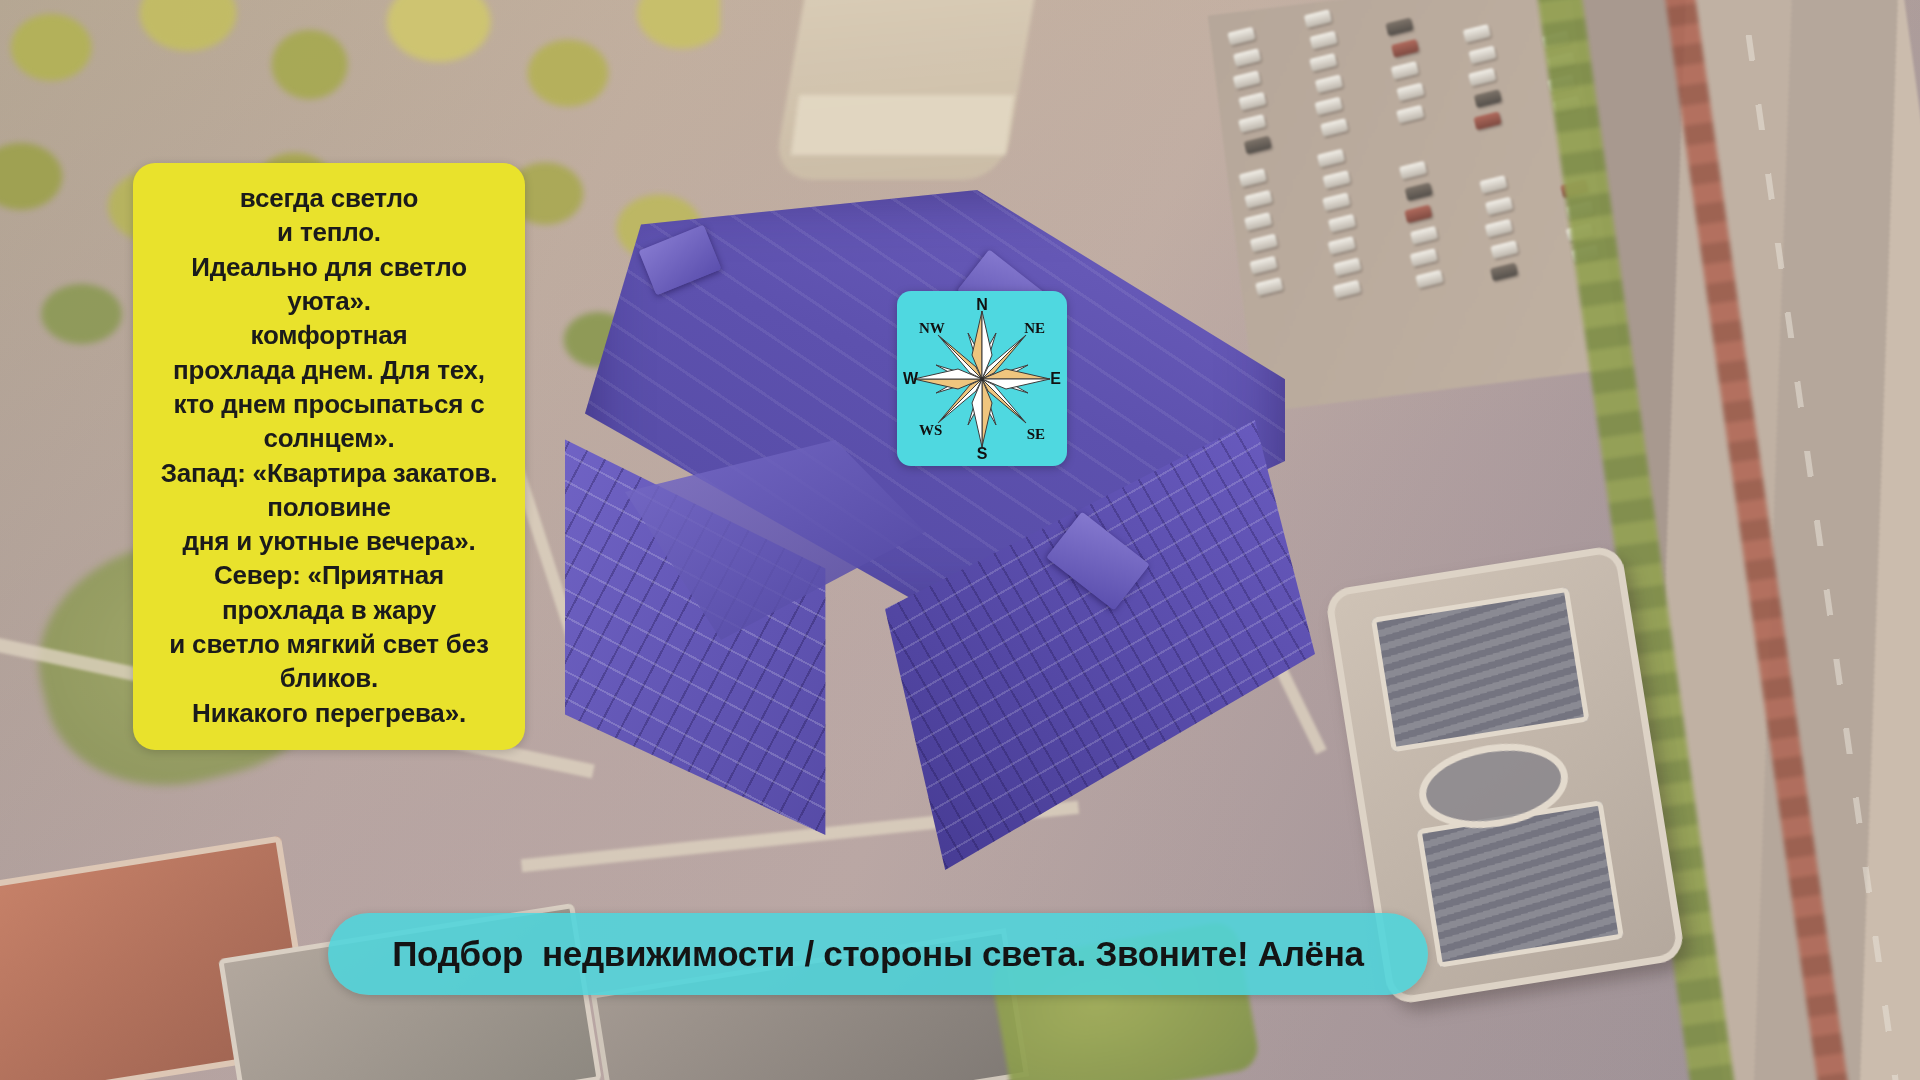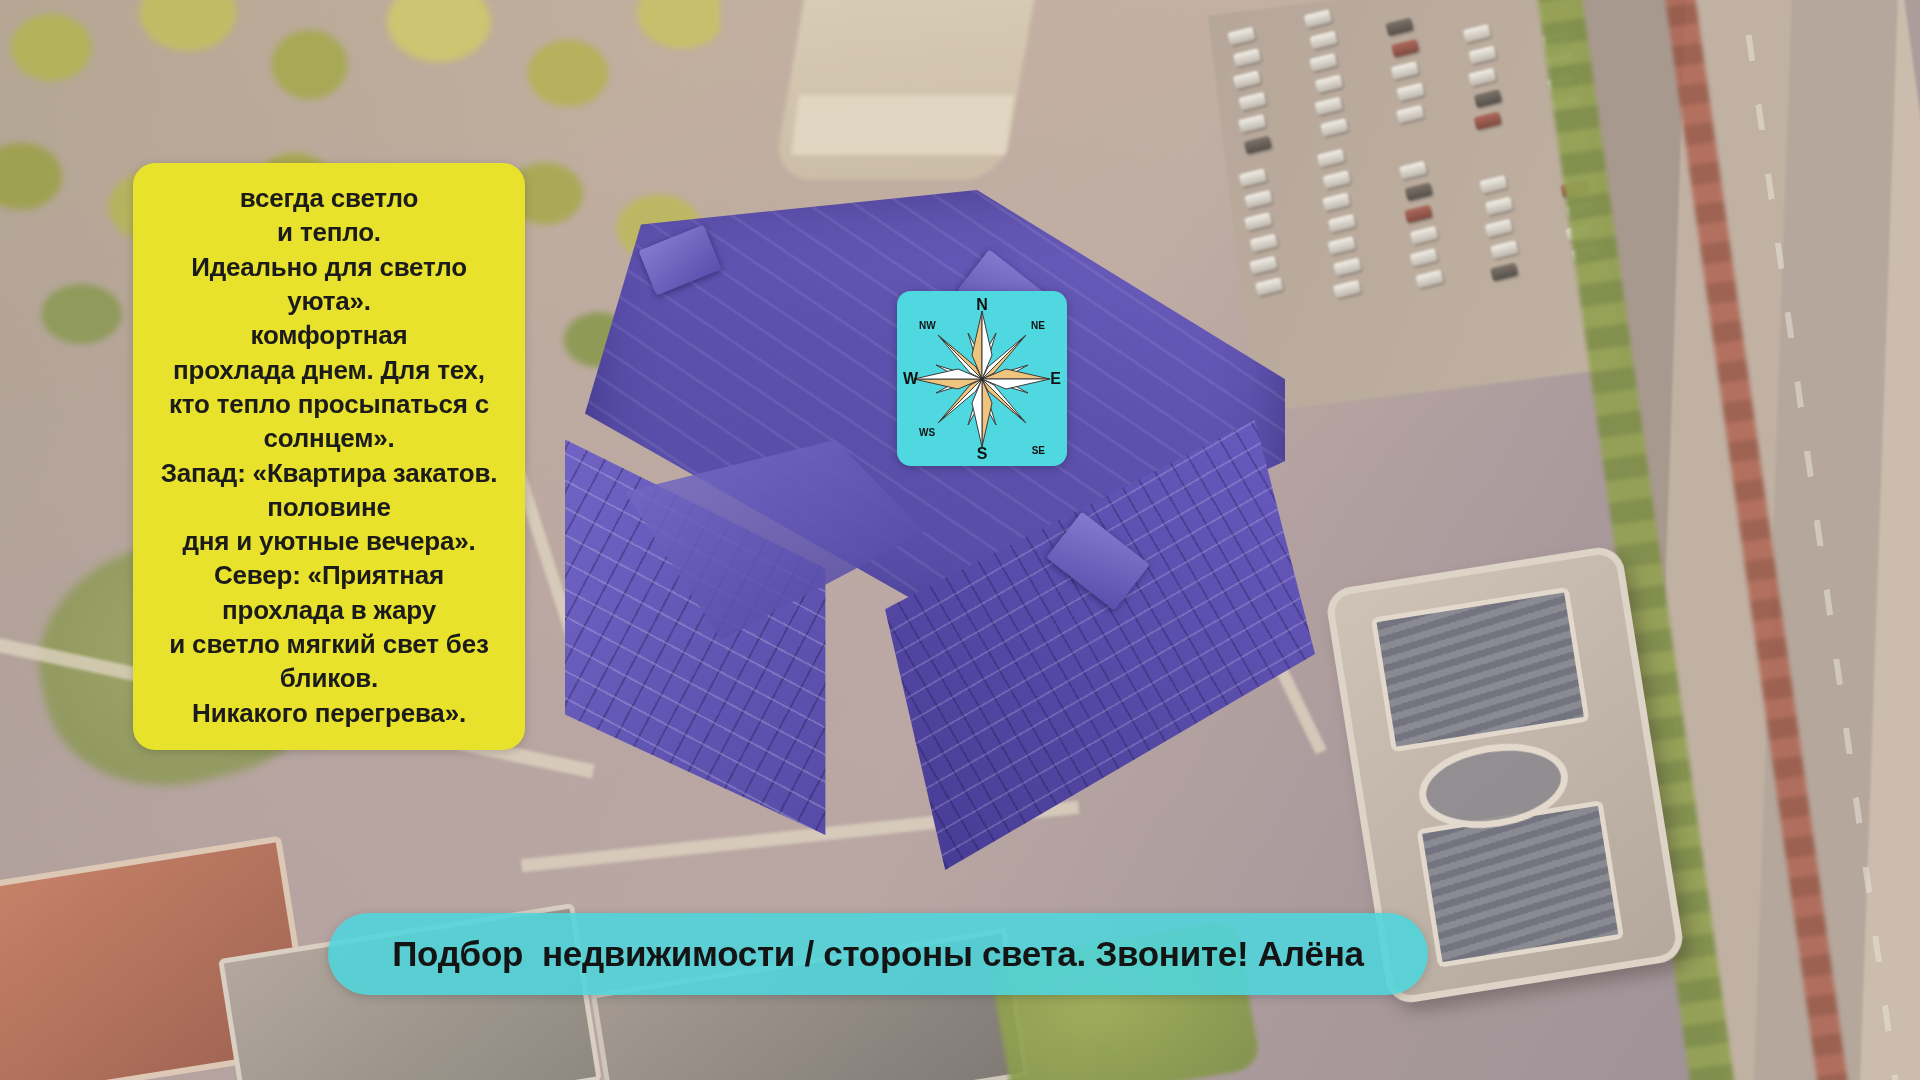--- a/index.html
+++ b/index.html
@@ -204,29 +204,29 @@
     position:absolute; left:897px; top:291px; width:170px; height:175px;
     background:#4fd8e0; border-radius:14px;
     box-shadow:0 2px 8px rgba(0,0,0,.25);
   }
   .compass svg{ position:absolute; inset:0; width:100%; height:100%; }
   .cdir{
     position:absolute; color:#111; font-weight:600; line-height:1;
     font-family:"Liberation Sans", sans-serif;
   }
   .cdir.card{ font-size:16px; }
-  .cdir.ord{ font-size:10px; }
+  .cdir.ord{ font-size:15px;font-family:Liberation Serif, serif; }
   .c-n{ left:50%; top:6px; transform:translateX(-50%); }
   .c-s{ left:50%; bottom:4px; transform:translateX(-50%); }
   .c-w{ left:6px; top:50%; transform:translateY(-50%); }
   .c-e{ right:6px; top:50%; transform:translateY(-50%); }
   .c-nw{ left:22px; top:30px; }
   .c-ne{ right:22px; top:30px; }
   .c-ws{ left:22px; bottom:28px; }
-  .c-se{ right:22px; bottom:10px;text-align:center; }
+  .c-se{ right:22px; bottom:24px;text-align:center; }
 
   
   .card-yellow{
     position:absolute; left:133px; top:163px; width:392px;
     background:#e9e22c; border-radius:22px;
     padding:18px 14px 20px;
     text-align:center;
     color:#1b1b1b;
     font-weight:bold;
     font-size:26px;
@@ -401,21 +401,21 @@
     <span class="cdir ord  c-se">SE</span>
   </div>
 
   <div class="card-yellow" id="yellow-card">
       <span class="ln">всегда светло</span>
       <span class="ln">и тепло.</span>
       <span class="ln">Идеально для светло</span>
       <span class="ln">уюта».</span>
       <span class="ln">комфортная</span>
       <span class="ln">прохлада днем. Для тех,</span>
-      <span class="ln">кто тепло просыпаться с</span>
+      <span class="ln">кто днем просыпаться с</span>
       <span class="ln">солнцем».</span>
       <span class="ln">Запад: «Квартира закатов.</span>
       <span class="ln">половине</span>
       <span class="ln">дня и уютные вечера».</span>
       <span class="ln">Север: «Приятная</span>
       <span class="ln">прохлада в жару</span>
       <span class="ln">и светло мягкий свет без</span>
       <span class="ln">бликов.</span>
       <span class="ln">Никакого перегрева».</span>
     </div>

